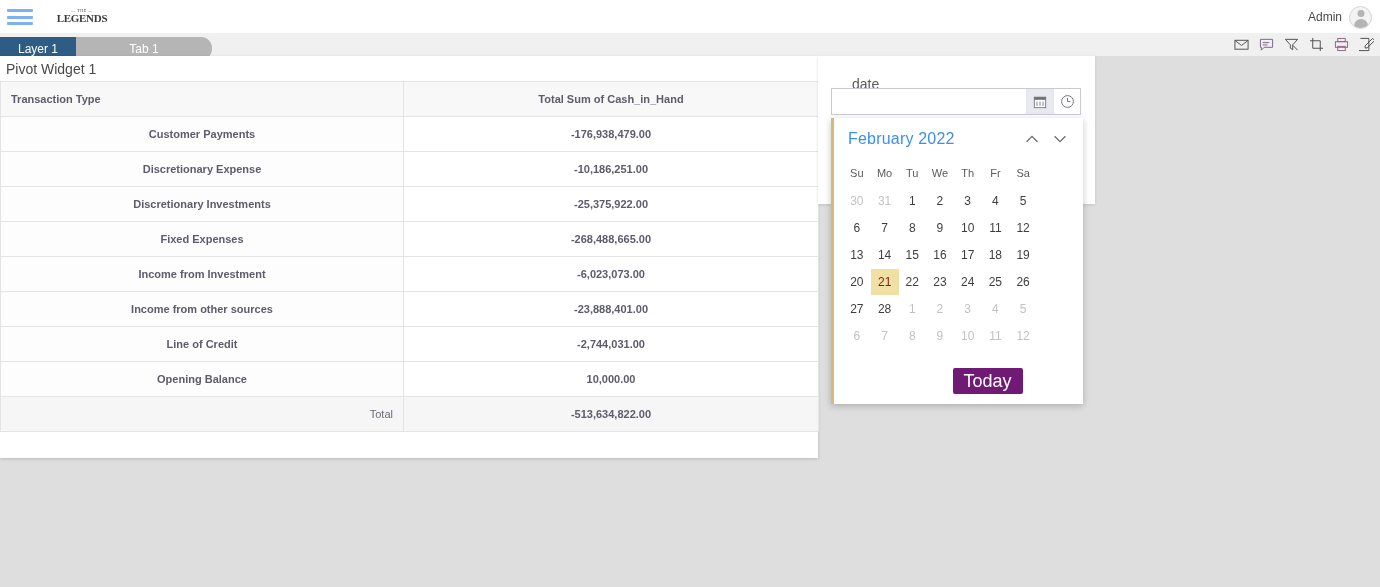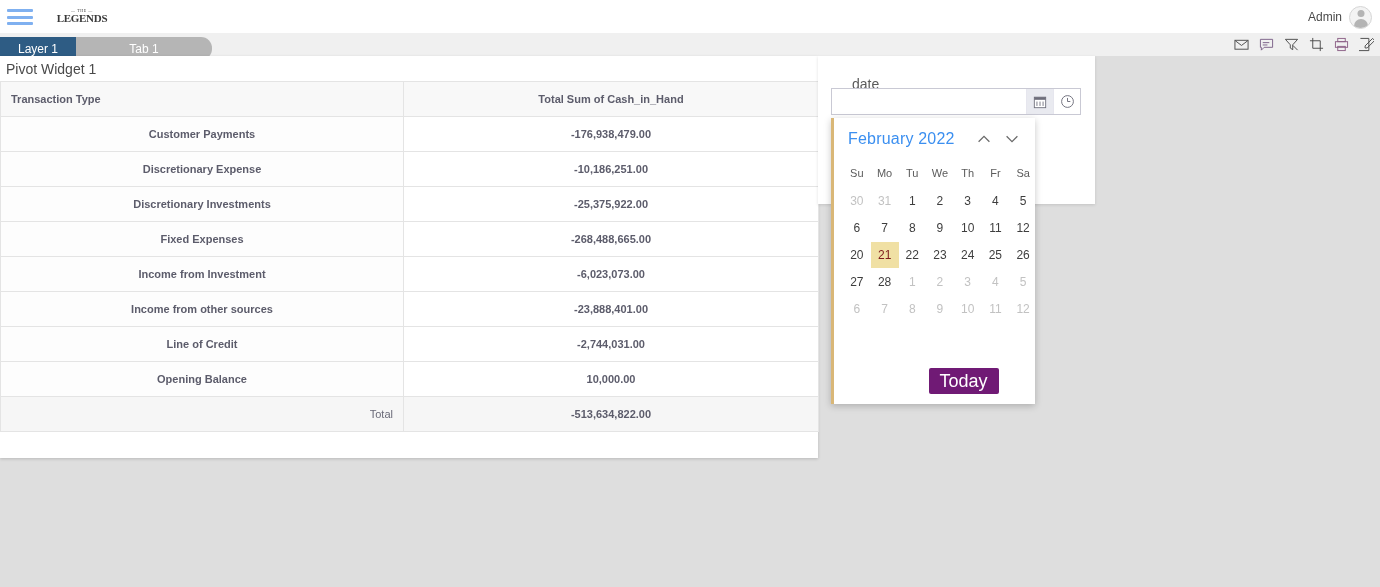--- a/index.html
+++ b/index.html
@@ -128,21 +128,21 @@
     padding:0 6px;
   }
   .date-btn{
     width:26px;display:flex;align-items:center;justify-content:center;
     cursor:pointer;border-left:1px solid #e6e6ee;
   }
   .date-btn.active{background:#e9eaf0;}
 
   
   .cal{
-    position:absolute;left:831px;top:118px;width:204px;height:286px;
+    position:absolute;left:831px;top:118px;width:252px;height:286px;
     background:#ffffff;
     border-left:3px solid #d9b777;
     box-sizing:border-box;
     box-shadow:0 2px 7px rgba(0,0,0,.22);
     padding-left:36px;
   }
   .cal-head{
     position:absolute;left:0;top:0;width:100%;height:42px;
     display:flex;align-items:center;
   }
@@ -364,20 +364,29 @@
           <tr>
             <td>6</td>
             <td>7</td>
             <td>8</td>
             <td>9</td>
             <td>10</td>
             <td>11</td>
             <td>12</td>
           </tr>
           <tr>
+            <td>13</td>
+            <td>14</td>
+            <td>15</td>
+            <td>16</td>
+            <td>17</td>
+            <td>18</td>
+            <td>19</td>
+          </tr>
+          <tr>
             <td>20</td>
             <td class="sel">
               <span>21</span>
             </td>
             <td>22</td>
             <td>23</td>
             <td>24</td>
             <td>25</td>
             <td>26</td>
           </tr>

